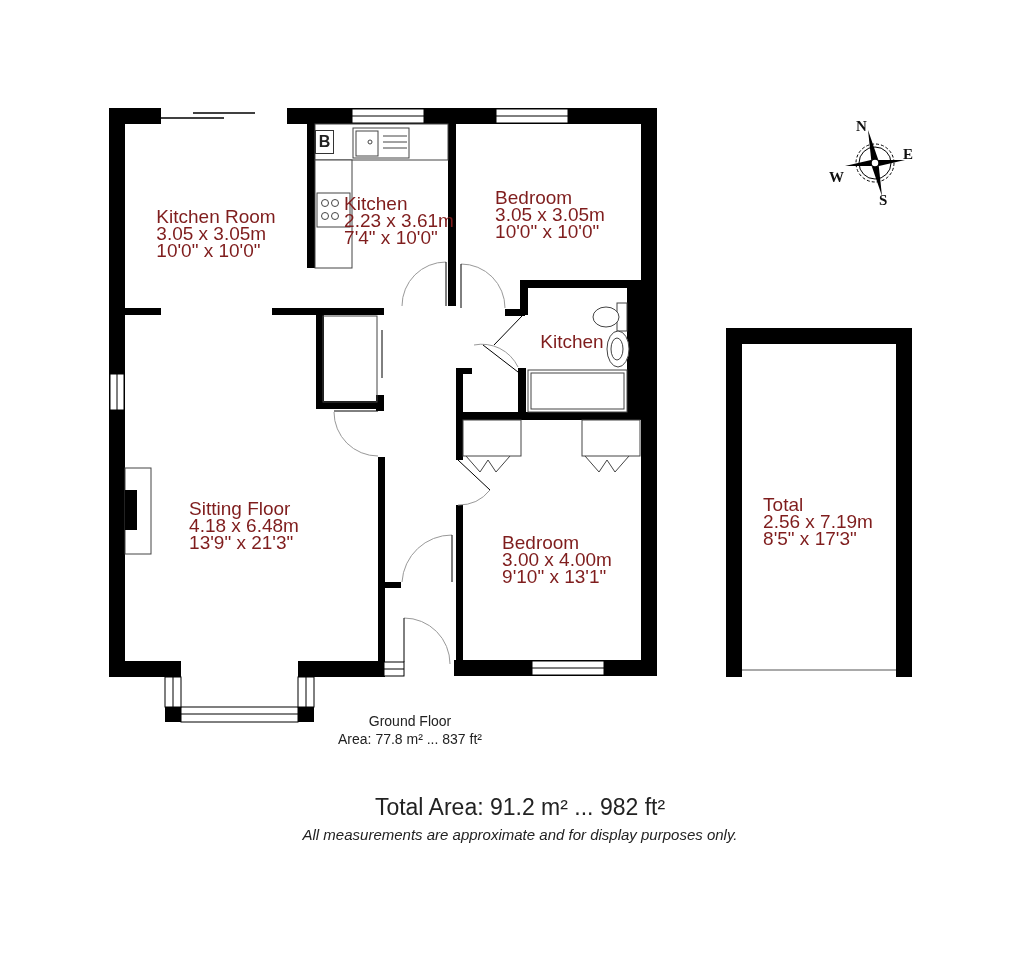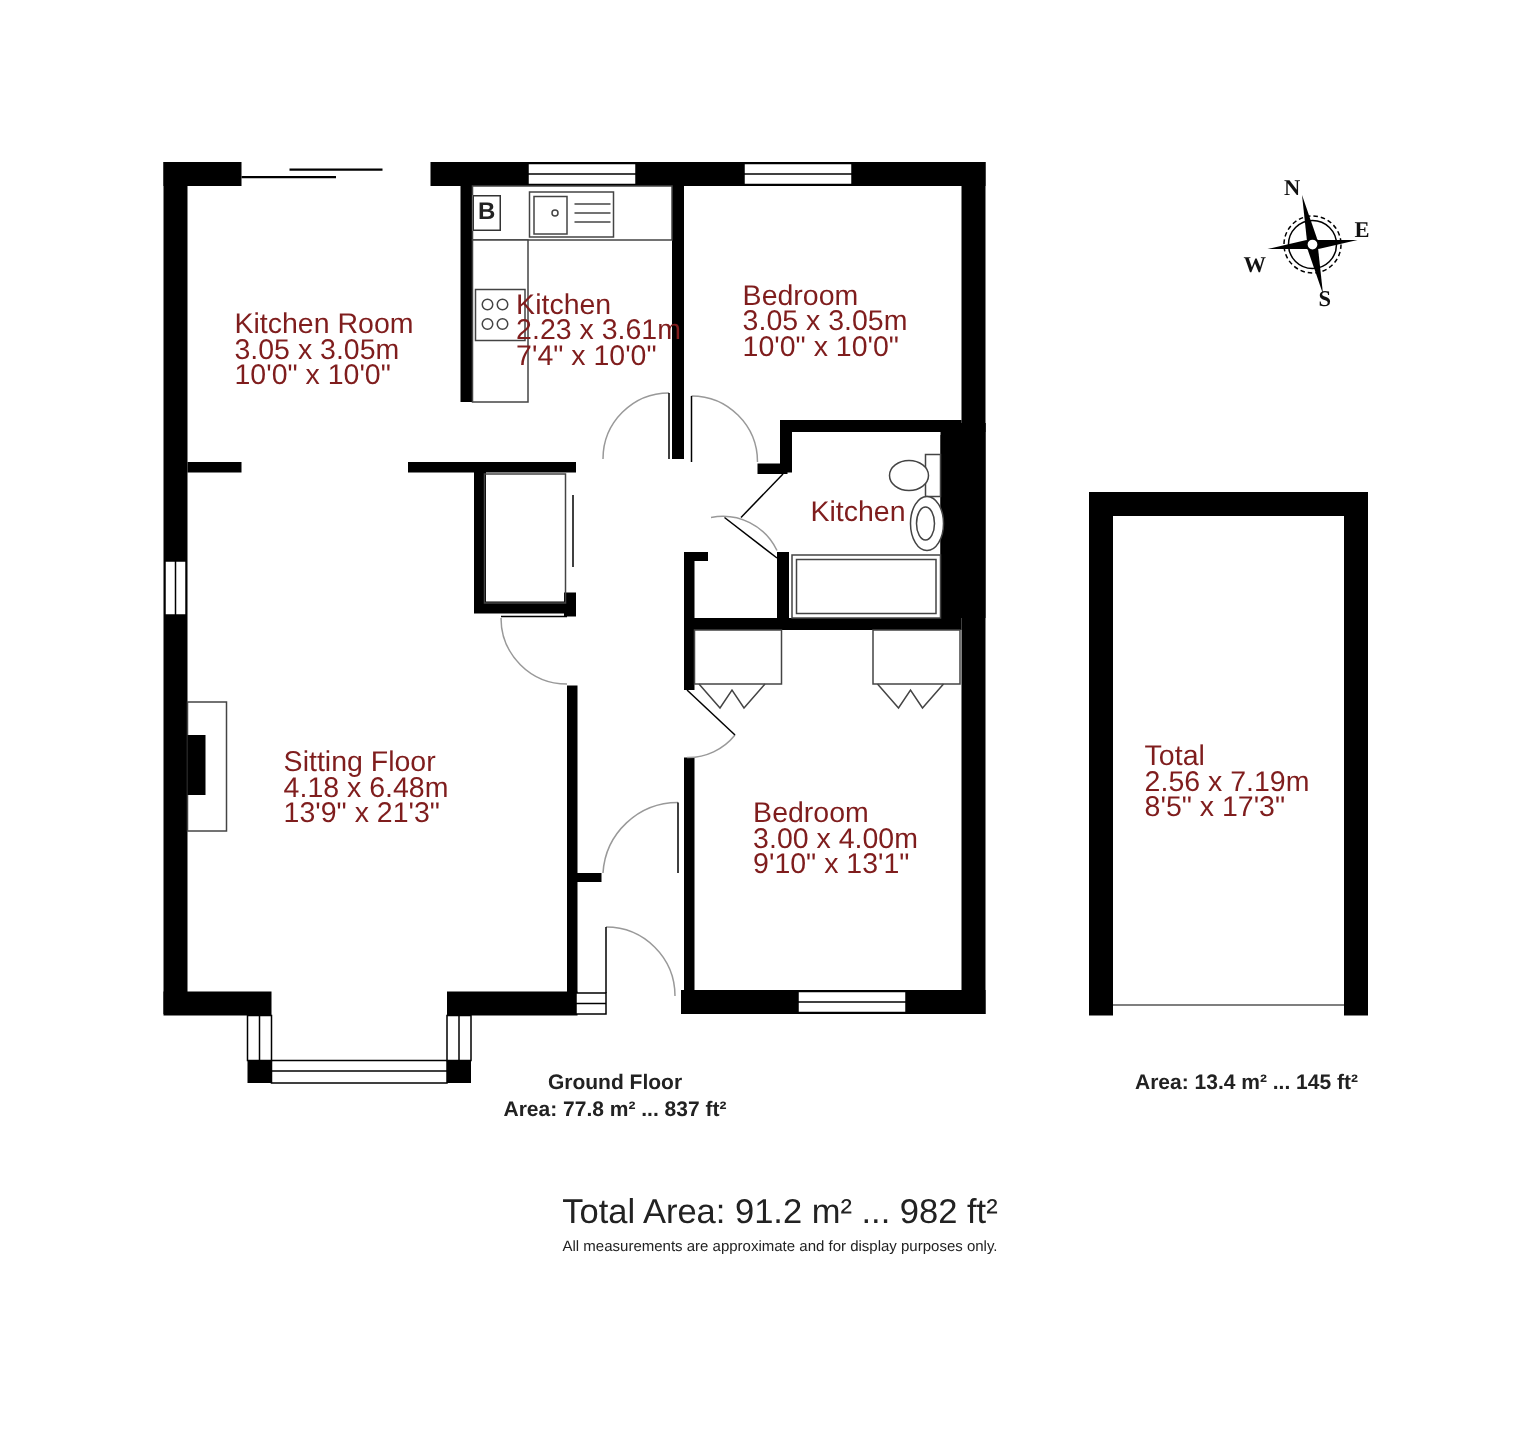--- a/index.html
+++ b/index.html
@@ -1,23 +1,23 @@
 <!DOCTYPE html>
 <html><head>
 <meta charset="utf-8">
 <style>
   html, body { margin:0; padding:0; background:#ffffff; }
   body { width:1020px; height:962px; position:relative; overflow:hidden; font-family:"Liberation Sans", sans-serif; color:#222; }
   #plan { position:absolute; left:0; top:0; width:1020px; height:962px; }
   .label { position:absolute; font-size:19px; line-height:17px; color:#7f1d1d; transform:translateX(-50%); white-space:nowrap; }
   .label div { display:block; }
   .compass-letter { position:absolute; font-family:"Liberation Serif", serif; font-weight:bold; font-size:15px; color:#111; }
-  .caption { position:absolute; text-align:center; font-size:14px; line-height:18px; transform:translateX(-50%); white-space:nowrap;font-weight:bold; }
+  .caption { position:absolute; text-align:center; font-size:14px; line-height:18px; transform:translateX(-50%); white-space:nowrap; }
   .total { position:absolute; left:520px; top:794px; transform:translateX(-50%); font-size:23px; white-space:nowrap;text-align:center; }
-  .disclaimer { position:absolute; left:520px; top:826px; transform:translateX(-50%); font-size:10px; white-space:nowrap; }
+  .disclaimer { position:absolute; left:520px; top:826px; transform:translateX(-50%); font-size:15px; white-space:nowrap;font-style:italic; }
   .boiler { position:absolute; left:315px; top:130px; width:17px; height:22px; border:1px solid #333; font-weight:bold; font-size:16px; line-height:22px; text-align:center; background:#fff; }
 </style>
 </head>
 <body>
 
 <svg id="plan" viewBox="0 0 1020 962" xmlns="http://www.w3.org/2000/svg">
   <g fill="#000">
 
     <rect x="109" y="108" width="52" height="16"></rect>
 
@@ -189,17 +189,16 @@
   <div>Total</div>
   <div>2.56 x 7.19m</div>
   <div>8'5" x 17'3"</div>
 </div>
 
 <div class="caption" style="left:410px;top:712px">
   <div>Ground Floor</div>
   <div>Area: 77.8 m² ... 837 ft²</div>
 </div>
 <div class="caption" style="left:831px;top:712px">
-  <div>Area: 13.4 m² ... 145 ft²</div>
 </div>
 
 <div class="total">Total Area: 91.2 m² ... 982 ft²</div>
 <div class="disclaimer">All measurements are approximate and for display purposes only.</div>
 
 </body></html>

